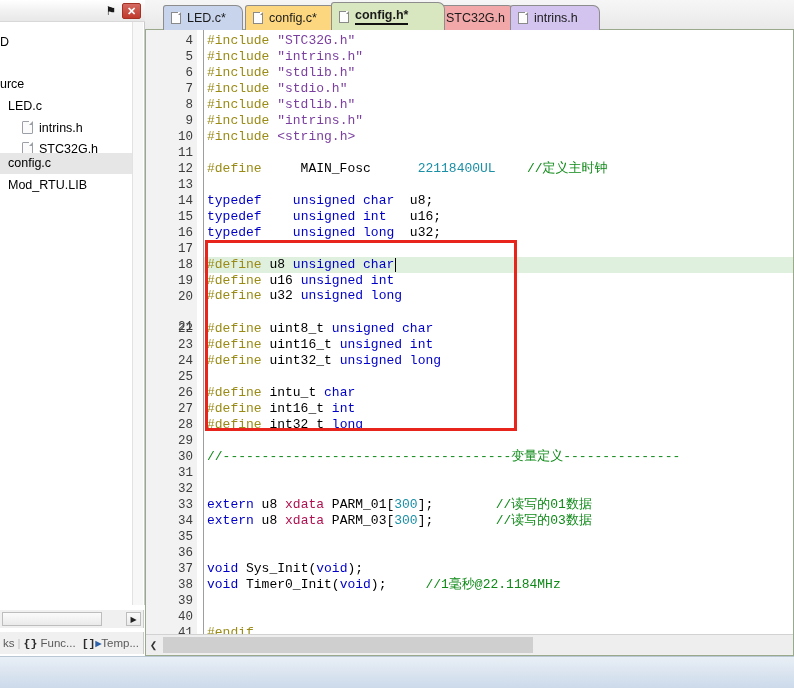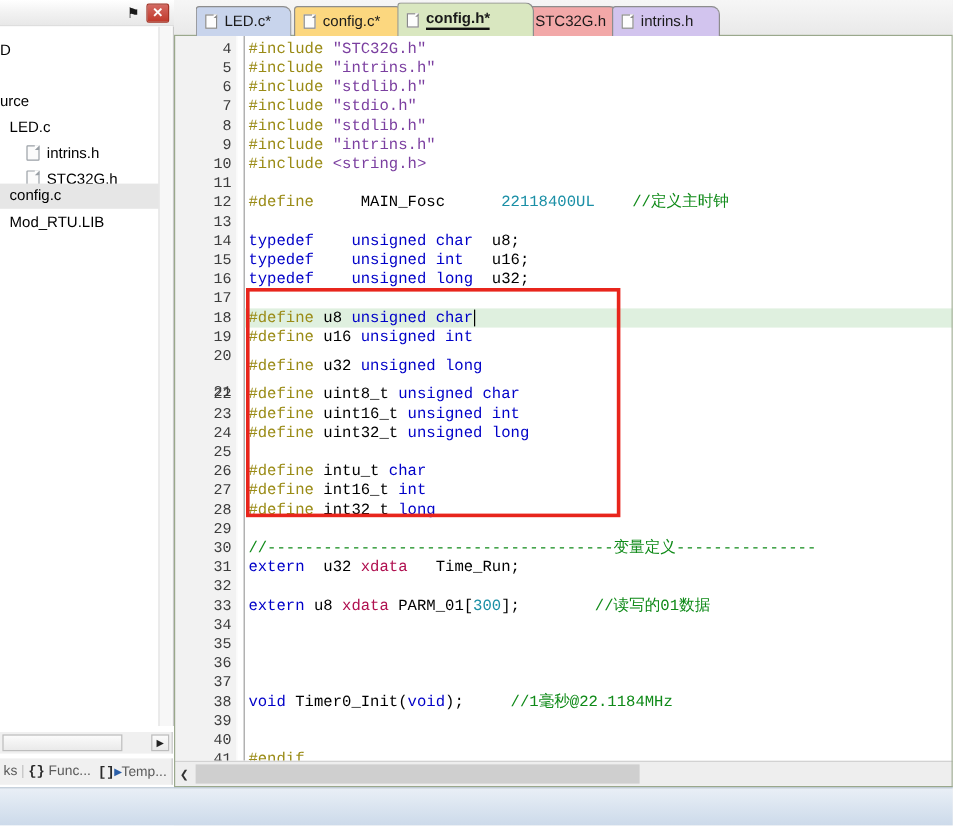--- a/index.html
+++ b/index.html
@@ -409,36 +409,37 @@
           <div class="cl" style="top: 99px;"><span class="pp">#include </span><span class="str">&lt;string.h&gt;</span></div>
           <div class="cl" style="top: 115px;"></div>
           <div class="cl" style="top: 131px;"><span class="pp">#define</span><span class="pl">     MAIN_Fosc      </span><span class="num">22118400UL</span><span class="pl">    </span><span class="cmt">//定义主时钟</span></div>
           <div class="cl" style="top: 147px;"></div>
           <div class="cl" style="top: 163px;"><span class="kw">typedef</span><span class="pl">    </span><span class="kw">unsigned char</span><span class="pl">  u8;</span></div>
           <div class="cl" style="top: 179px;"><span class="kw">typedef</span><span class="pl">    </span><span class="kw">unsigned int</span><span class="pl">   u16;</span></div>
           <div class="cl" style="top: 195px;"><span class="kw">typedef</span><span class="pl">    </span><span class="kw">unsigned long</span><span class="pl">  u32;</span></div>
           <div class="cl" style="top: 211px;"></div>
           <div class="cl" style="top: 227px;"><span class="pp">#define</span><span class="pl"> u8 </span><span class="kw">unsigned char</span></div>
           <div class="cl" style="top: 243px;"><span class="pp">#define</span><span class="pl"> u16 </span><span class="kw">unsigned int</span></div>
-          <div class="cl" style="top: 267px;"><span class="pp">#define</span><span class="pl"> u32 </span><span class="kw">unsigned long</span></div>
+          <div class="cl" style="top: 258px;"><span class="pp">#define</span><span class="pl"> u32 </span><span class="kw">unsigned long</span></div>
           <div class="cl" style="top: 275px;"></div>
           <div class="cl" style="top: 291px;"><span class="pp">#define</span><span class="pl"> uint8_t </span><span class="kw">unsigned char</span></div>
           <div class="cl" style="top: 307px;"><span class="pp">#define</span><span class="pl"> uint16_t </span><span class="kw">unsigned int</span></div>
           <div class="cl" style="top: 323px;"><span class="pp">#define</span><span class="pl"> uint32_t </span><span class="kw">unsigned long</span></div>
           <div class="cl" style="top: 339px;"></div>
           <div class="cl" style="top: 355px;"><span class="pp">#define</span><span class="pl"> intu_t </span><span class="kw">char</span></div>
           <div class="cl" style="top: 371px;"><span class="pp">#define</span><span class="pl"> int16_t </span><span class="kw">int</span></div>
           <div class="cl" style="top: 387px;"><span class="pp">#define</span><span class="pl"> int32_t </span><span class="kw">long</span></div>
           <div class="cl" style="top: 403px;"></div>
           <div class="cl" style="top: 419px;"><span class="cmt">//-------------------------------------变量定义---------------</span></div>
-          <div class="cl" style="top: 435px;"><span class="kw">extern</span><span class="pl">  u32 </span><span class="xd">xdata</span><span class="pl">   Time_Run;</span></div>
           <div class="cl" style="top: 451px;"></div>
           <div class="cl" style="top: 467px;"><span class="kw">extern</span><span class="pl"> u8 </span><span class="xd">xdata</span><span class="pl"> PARM_01[</span><span class="num">300</span><span class="pl">];        </span><span class="cmt">//读写的01数据</span></div>
+          <div class="cl" style="top: 483px;"><span class="kw">extern</span><span class="pl"> u8 </span><span class="xd">xdata</span><span class="pl"> PARM_03[</span><span class="num">300</span><span class="pl">];        </span><span class="cmt">//读写的03数据</span></div>
           <div class="cl" style="top: 499px;"></div>
           <div class="cl" style="top: 515px;"></div>
+          <div class="cl" style="top: 531px;"><span class="kw">void</span><span class="pl"> Sys_Init(</span><span class="kw">void</span><span class="pl">);</span></div>
           <div class="cl" style="top: 547px;"><span class="kw">void</span><span class="pl"> Timer0_Init(</span><span class="kw">void</span><span class="pl">);     </span><span class="cmt">//1毫秒@22.1184MHz</span></div>
           <div class="cl" style="top: 579px;"></div>
           <div class="cl" style="top: 595px;"><span class="pp">#endif</span></div>
         </div>
       <div id="caret" style="left: 249.68px; top: 228px;"></div>
       <div id="redbox" style="left: 60px; top: 210px; width: 312px; height: 191px; border-color: rgb(232, 37, 28);"></div>
     </div>
 
     <div id="edit-hscroll">
       <div id="edit-hscroll-left">❮</div>

